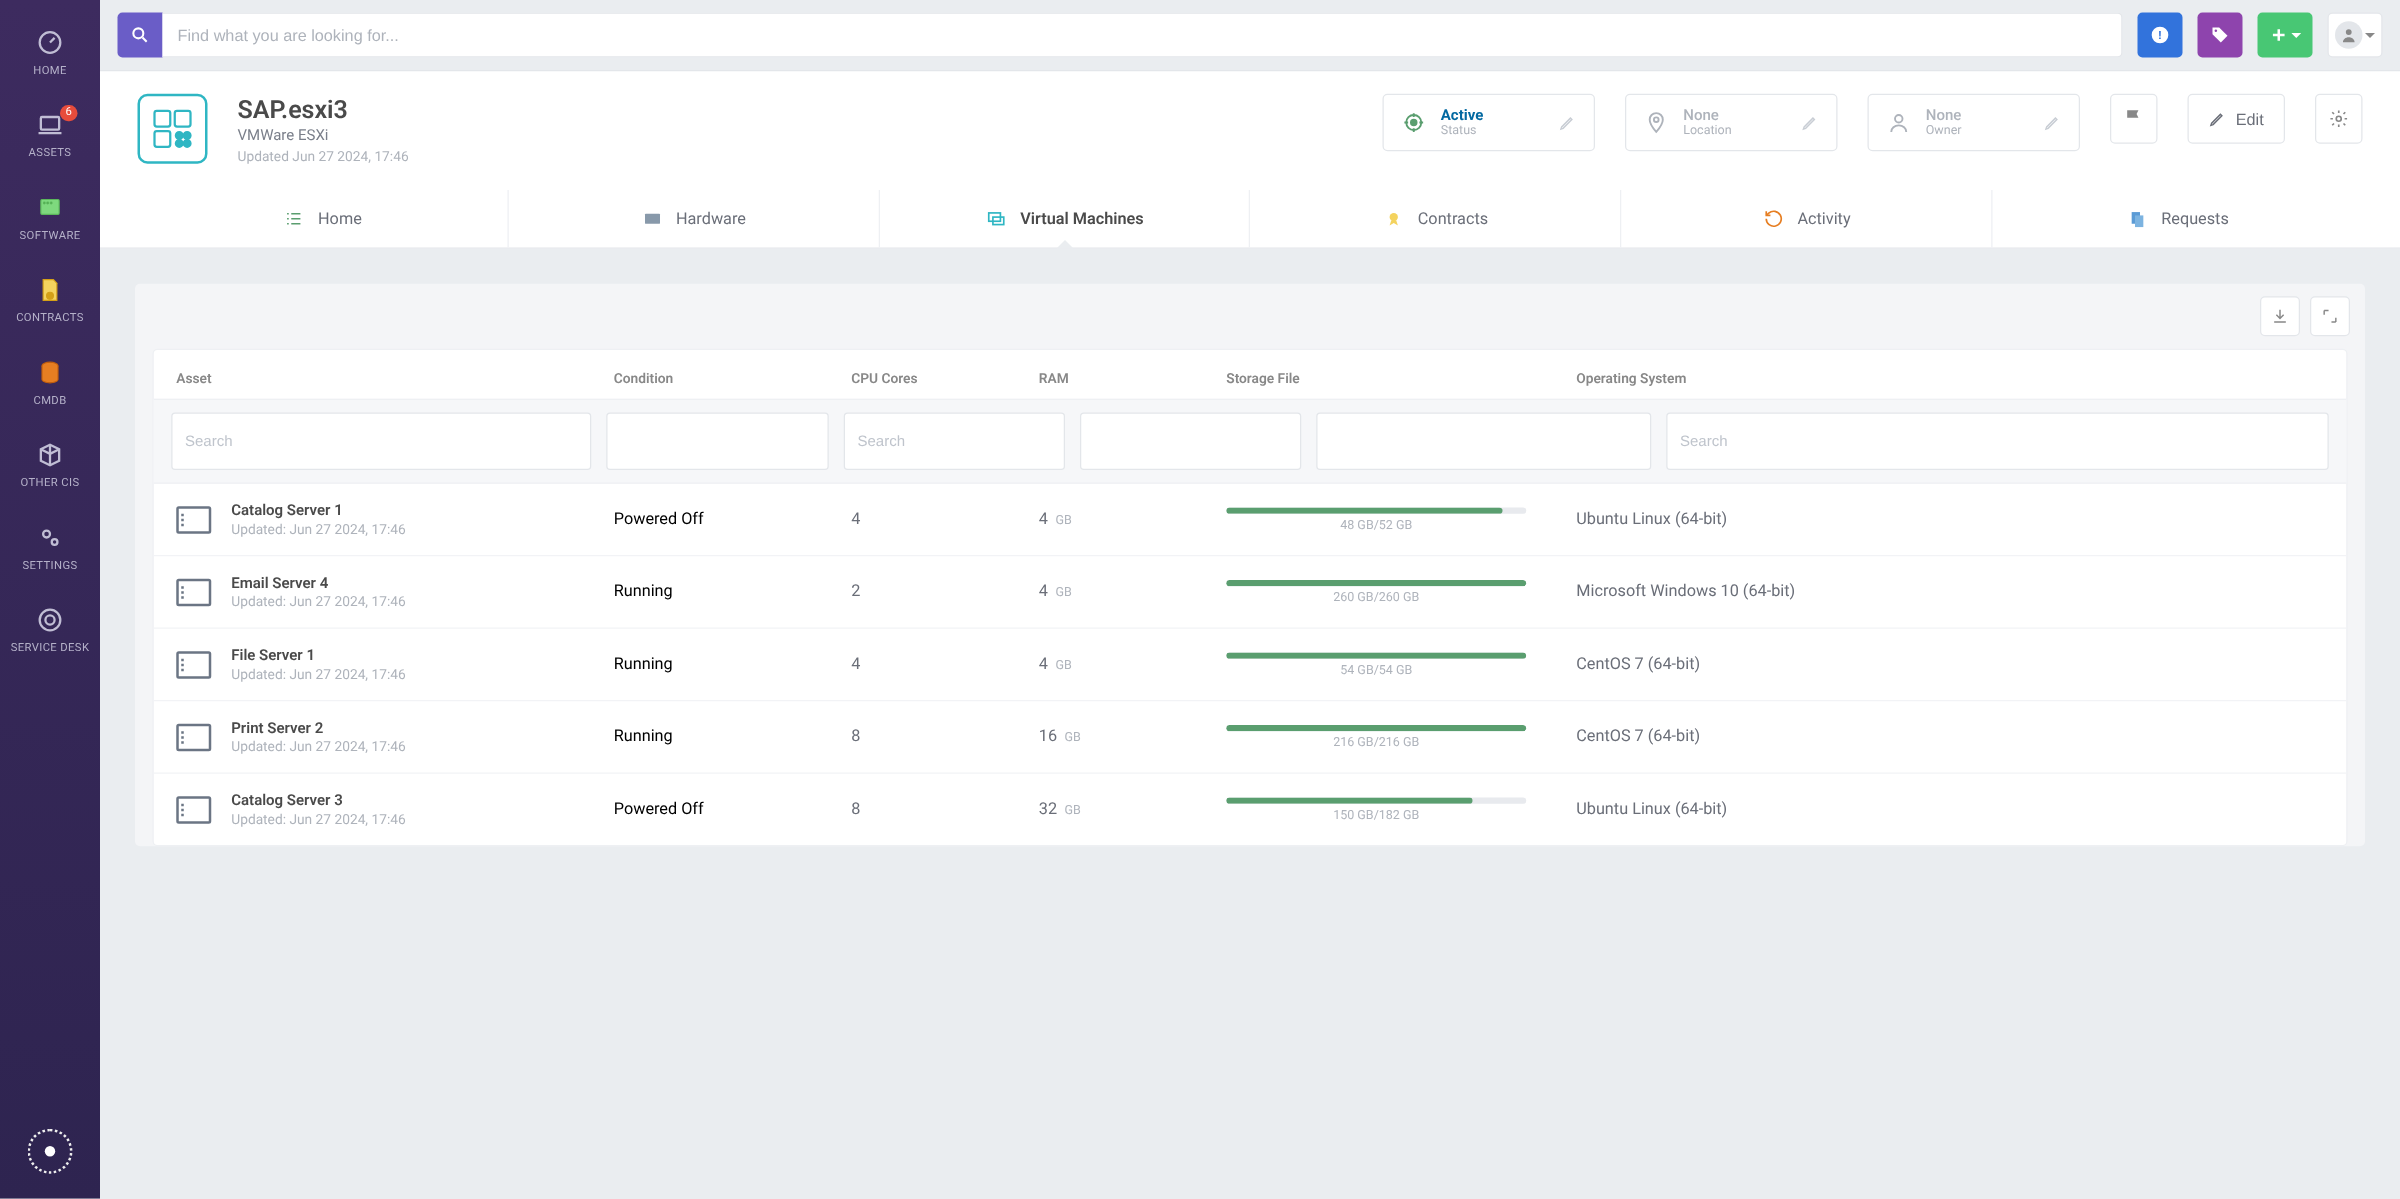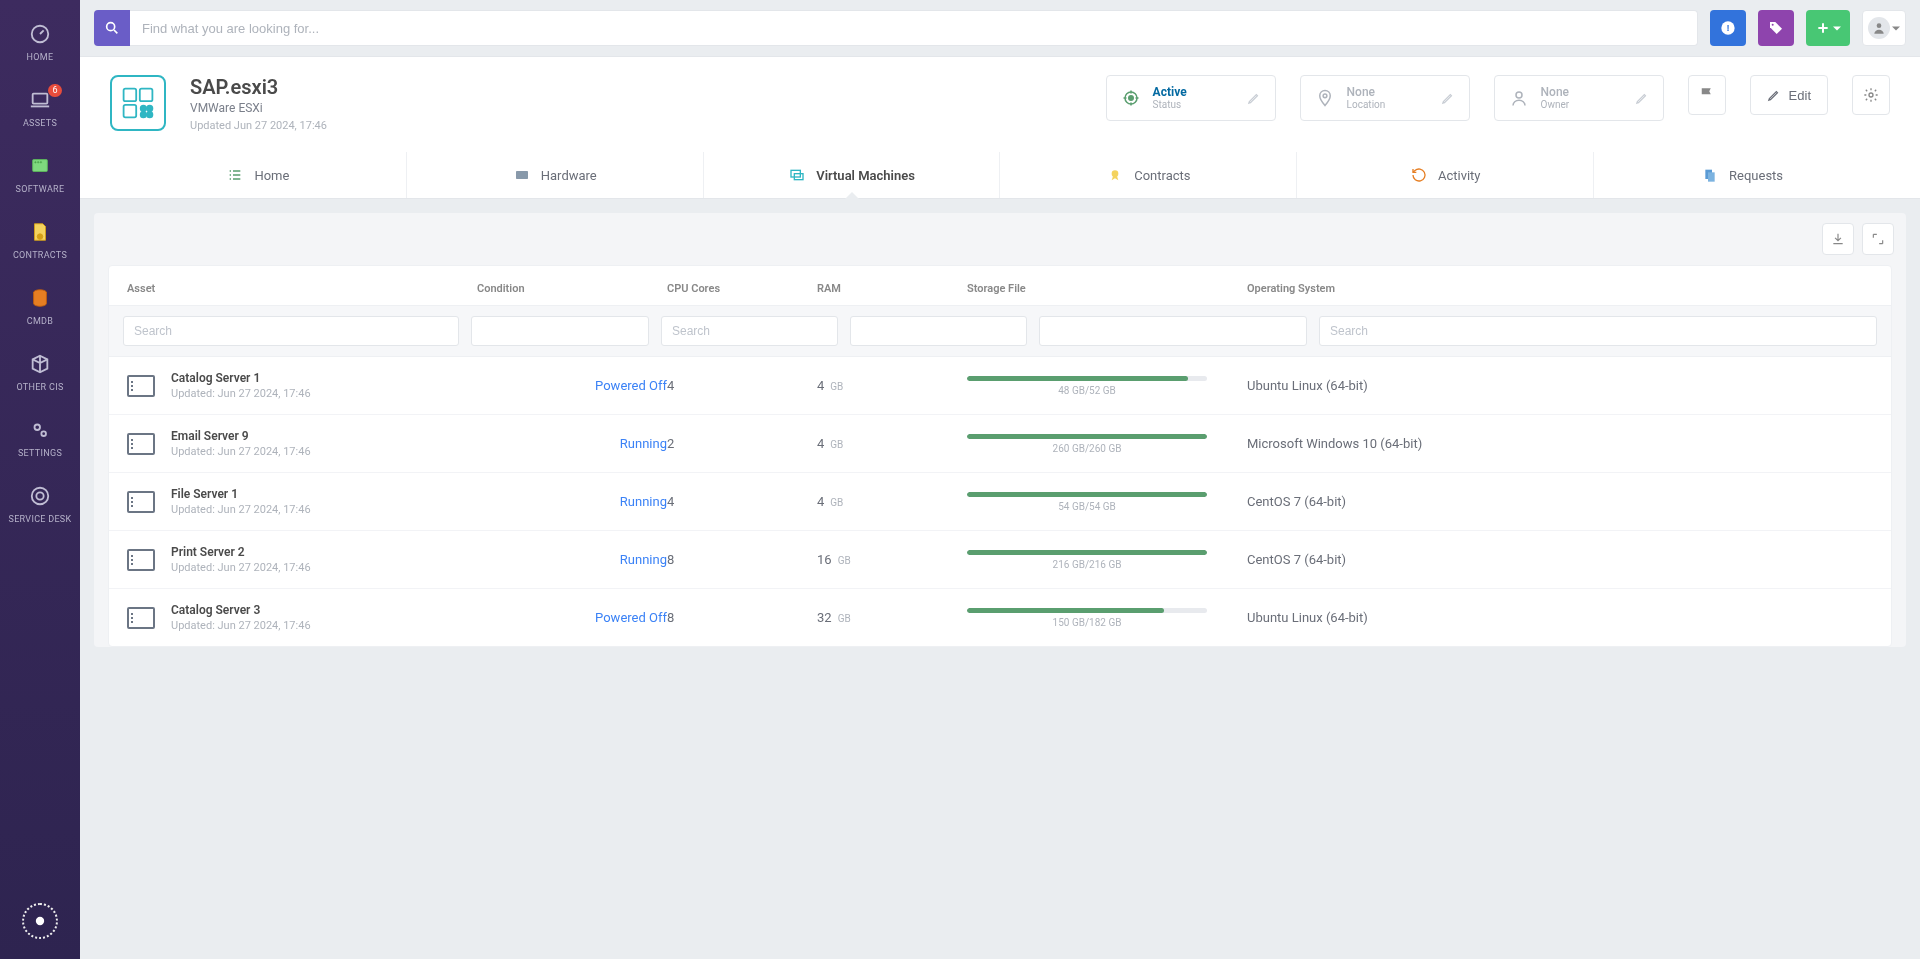--- a/index.html
+++ b/index.html
@@ -49,39 +49,39 @@
 
 
 .tabs { display:flex; margin-top:20px; }
 .tab { flex:1; display:flex; align-items:center; justify-content:center; gap:10px; padding:14px 0; border-right:1px solid #eef0f3; cursor:pointer; color:#6a6e78; font-size:13px; position:relative;}
 .tab:last-child { border-right:none;}
 .tab.active { color:#4a4a4a; font-weight:600;}
 .tab.active::after { content:''; position:absolute; bottom:-1px; left:50%; transform:translateX(-50%); width:0; height:0; border-left:7px solid transparent; border-right:7px solid transparent; border-bottom:7px solid #eaedf0; }
 .tab-icon { width:18px; height:18px; display:flex; align-items:center; justify-content:center;}
 
 
-.content { flex:1; padding:14px; overflow:auto;}
+.content { flex:1; padding:28px; overflow:auto;}
 .panel { background:#f4f5f7; border-radius:4px; }
 .panel-toolbar { display:flex; justify-content:flex-end; gap:8px; padding:10px 12px;}
 .panel-tool { width:32px; height:32px; background:#fff; border:1px solid #e3e6ea; border-radius:4px; display:flex; align-items:center; justify-content:center; cursor:pointer; color:#888;}
 .table-wrap { background:#fff; margin:0 14px 14px; border-radius:4px; border:1px solid #eef0f3;}
 .thead { display:flex; padding:16px 18px 10px; font-size:11px; color:#888; font-weight:600;}
 .col-asset{ flex:0 0 350px;} .col-cond{flex:0 0 190px;} .col-cpu{flex:0 0 150px;} .col-ram{flex:0 0 150px;} .col-storage{flex:0 0 280px;} .col-os{flex:1;}
 .filter-row { display:flex; gap:12px; padding:0 14px 10px; background:#f6f7f9; border-top:1px solid #eef0f3; border-bottom:1px solid #eef0f3; padding-top:10px;}
-.filter-input { height:30px; border:1px solid #e3e6ea; border-radius:3px; padding:0 10px; font-size:12px; background:#fff;}
+.filter-input { height:46px; border:1px solid #e3e6ea; border-radius:3px; padding:0 10px; font-size:12px; background:#fff;}
 .filter-input::placeholder{color:#bfc4cc;}
 .fi-asset{flex:0 0 336px;} .fi-cond{flex:0 0 178px;} .fi-cpu{flex:0 0 128px;} .fi-ram{flex:0 0 128px;} .fi-storage{flex:0 0 268px;} .fi-os{flex:1;}
 .row { display:flex; align-items:center; padding:14px 18px; border-bottom:1px solid #f2f3f6;}
 .row:last-child{border-bottom:none;}
 .row-asset { display:flex; align-items:center; gap:16px; flex:0 0 350px;}
 .vm-icon { width:28px; height:22px; border:2px solid #6b7584; border-radius:2px; position:relative;}
 .vm-icon::after{content:''; position:absolute; left:2px; top:4px; width:2px; height:2px; background:#6b7584; box-shadow:0 4px 0 #6b7584, 0 8px 0 #6b7584;}
 .row-name { font-size:12px; font-weight:600; color:#4a4a4a;}
 .row-updated { font-size:11px; color:#aeb3bb; margin-top:2px;}
-.row-cond{flex:0 0 190px; color:#3b82f6; font-size:13px;text-align:right;}
+.row-cond{flex:0 0 190px; color:#000000; font-size:13px;}
 .row-cpu{flex:0 0 150px; color:#6a6e78;}
 .row-ram{flex:0 0 150px; color:#6a6e78;} .row-ram .unit{font-size:10px; color:#aeb3bb; margin-left:6px; text-transform:uppercase;}
 .row-storage{flex:0 0 280px;}
 .bar { width:240px; height:5px; background:#e8eaee; border-radius:3px; overflow:hidden;}
 .bar-fill { height:100%; background:#5a9e6f; border-radius:3px;}
 .bar-label { font-size:10px; color:#aeb3bb; text-align:center; width:240px; margin-top:4px;}
 .row-os { flex:1; color:#6a6e78; font-size:13px;}
 .footer { margin:0 14px 14px; background:#f6f7f9; border:1px solid #eef0f3; border-top:none; border-radius:0 0 4px 4px; padding:10px 16px; font-size:11px; color:#888; font-weight:600; letter-spacing:0.3px;}
 
 svg { display:block; }
@@ -414,21 +414,21 @@
                     <div class="bar-fill" style="width:92%"></div>
                   </div>
       <div class="bar-label">48 GB/52 GB</div>
     </div>
     <div class="row-os">Ubuntu Linux (64-bit)</div>
               </div>
               <div class="row">
     <div class="row-asset">
       <div class="vm-icon"></div>
       <div>
-        <div class="row-name">Email Server 9</div>
+        <div class="row-name">Email Server 4</div>
         <div class="row-updated">Updated: Jun 27 2024, 17:46</div>
       </div>
     </div>
     <div class="row-cond">Running</div>
     <div class="row-cpu">2</div>
     <div class="row-ram">4<span class="unit">GB</span></div>
     <div class="row-storage">
       <div class="bar">
                     <div class="bar-fill" style="width:100%"></div>
                   </div>

